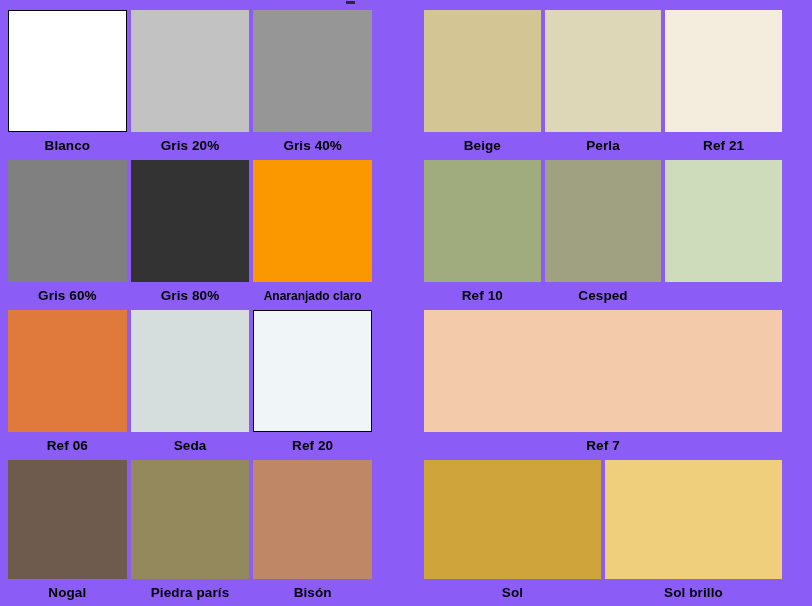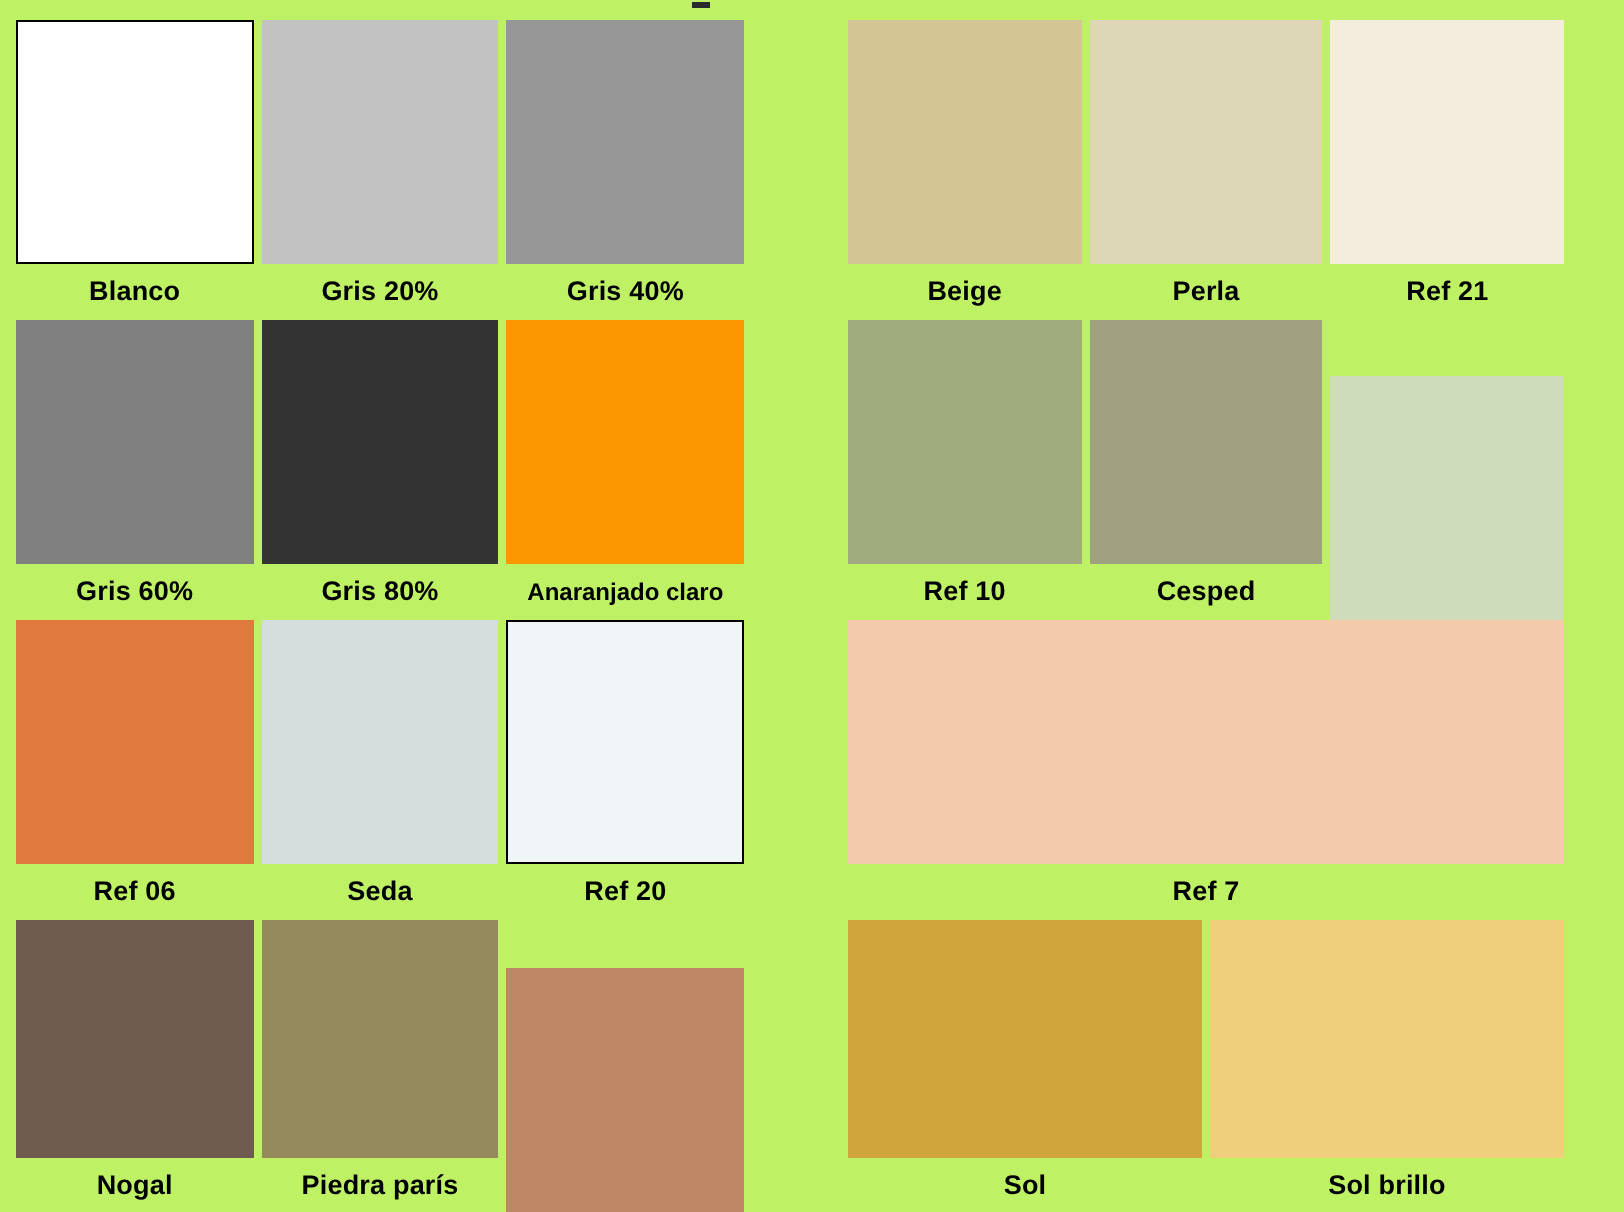--- a/index.html
+++ b/index.html
@@ -13,21 +13,21 @@
     height: 606px;
     overflow: hidden;
     font-family: "Liberation Sans", sans-serif;
     position: relative;
   }
 
   #palette-page {
     position: relative;
     width: 812px;
     height: 606px;
-    background: #bef264;
+    background: #8b5cf6;
   }
 
   
   .scan-artifact {
     position: absolute;
     left: 346px;
     top: 1px;
     width: 9px;
     height: 3px;
     background: #2b2b2b;
@@ -49,21 +49,21 @@
   }
   .swatch-row:last-child { height: 146px; }
 
   .swatch-cell {
     display: flex;
     flex-direction: column;
     flex: 1 1 0;
     min-width: 0;
     margin-right: 4px;
   }
-  .swatch-cell:last-child { margin-right: 16px; justify-content: flex-end; }
+  .swatch-cell:last-child { margin-right: 16px; }
 
   .swatch-chip {
     height: 122px;
     width: 100%;
     box-sizing: border-box;
   }
   .swatch-chip.bordered {
     border: 1px solid #000000;
   }
 
@@ -137,20 +137,21 @@
         <div class="swatch-cell">
           <div class="swatch-chip" style="background: rgb(111, 91, 78);"></div>
           <div class="swatch-label">Nogal</div>
         </div>
         <div class="swatch-cell">
           <div class="swatch-chip" style="background: rgb(148, 136, 93);"></div>
           <div class="swatch-label">Piedra parís</div>
         </div>
         <div class="swatch-cell">
           <div class="swatch-chip" style="background: rgb(192, 135, 102);"></div>
+          <div class="swatch-label">Bisón</div>
         </div>
       </div>
     </div>
   <div class="panel panel-right">
       <div class="swatch-row">
         <div class="swatch-cell">
           <div class="swatch-chip" style="background: rgb(212, 198, 148);"></div>
           <div class="swatch-label">Beige</div>
         </div>
         <div class="swatch-cell">

